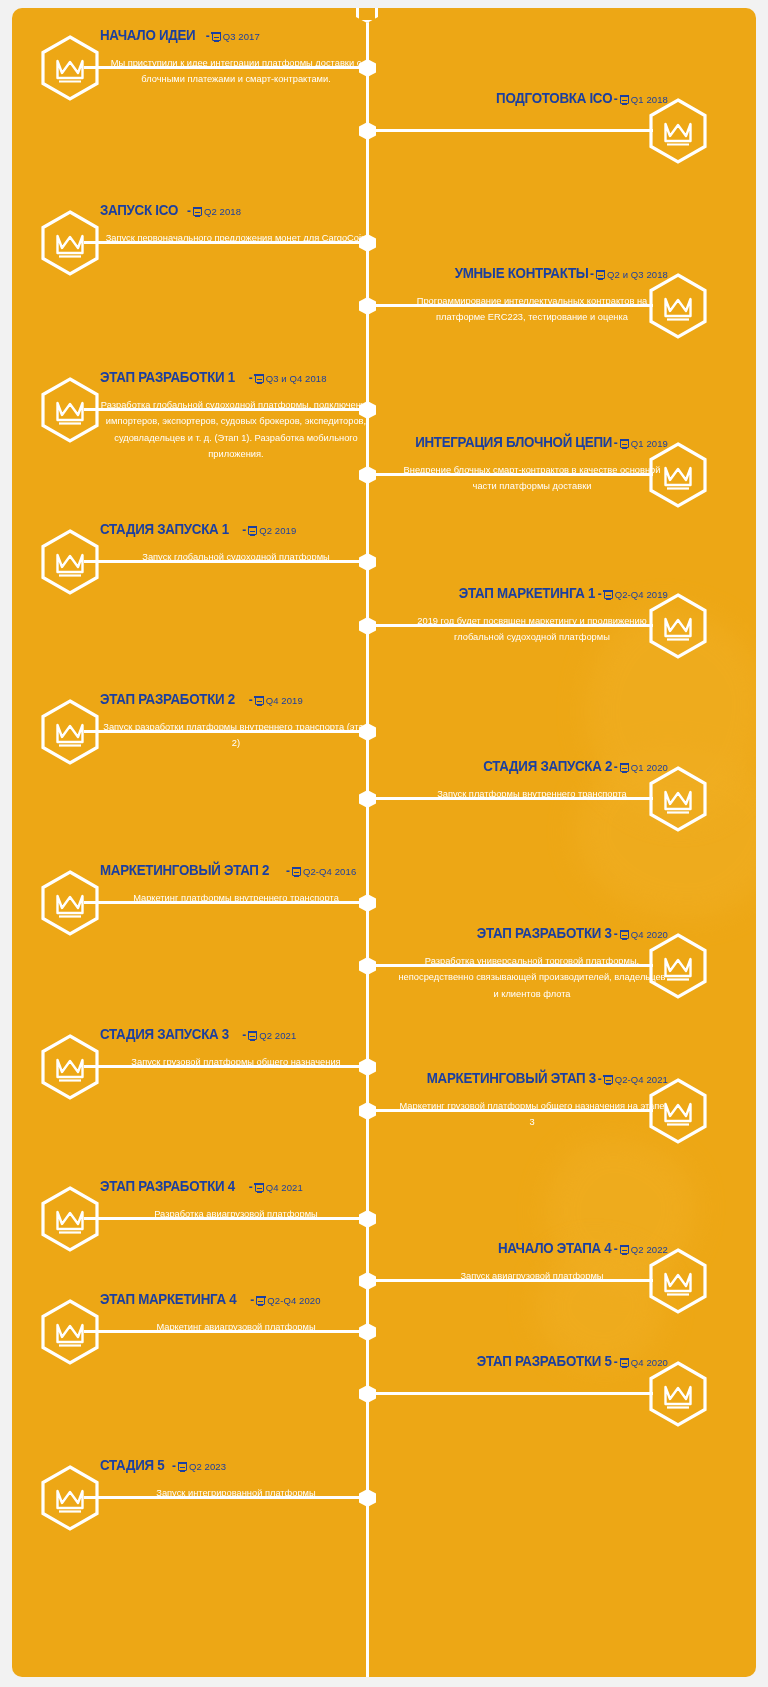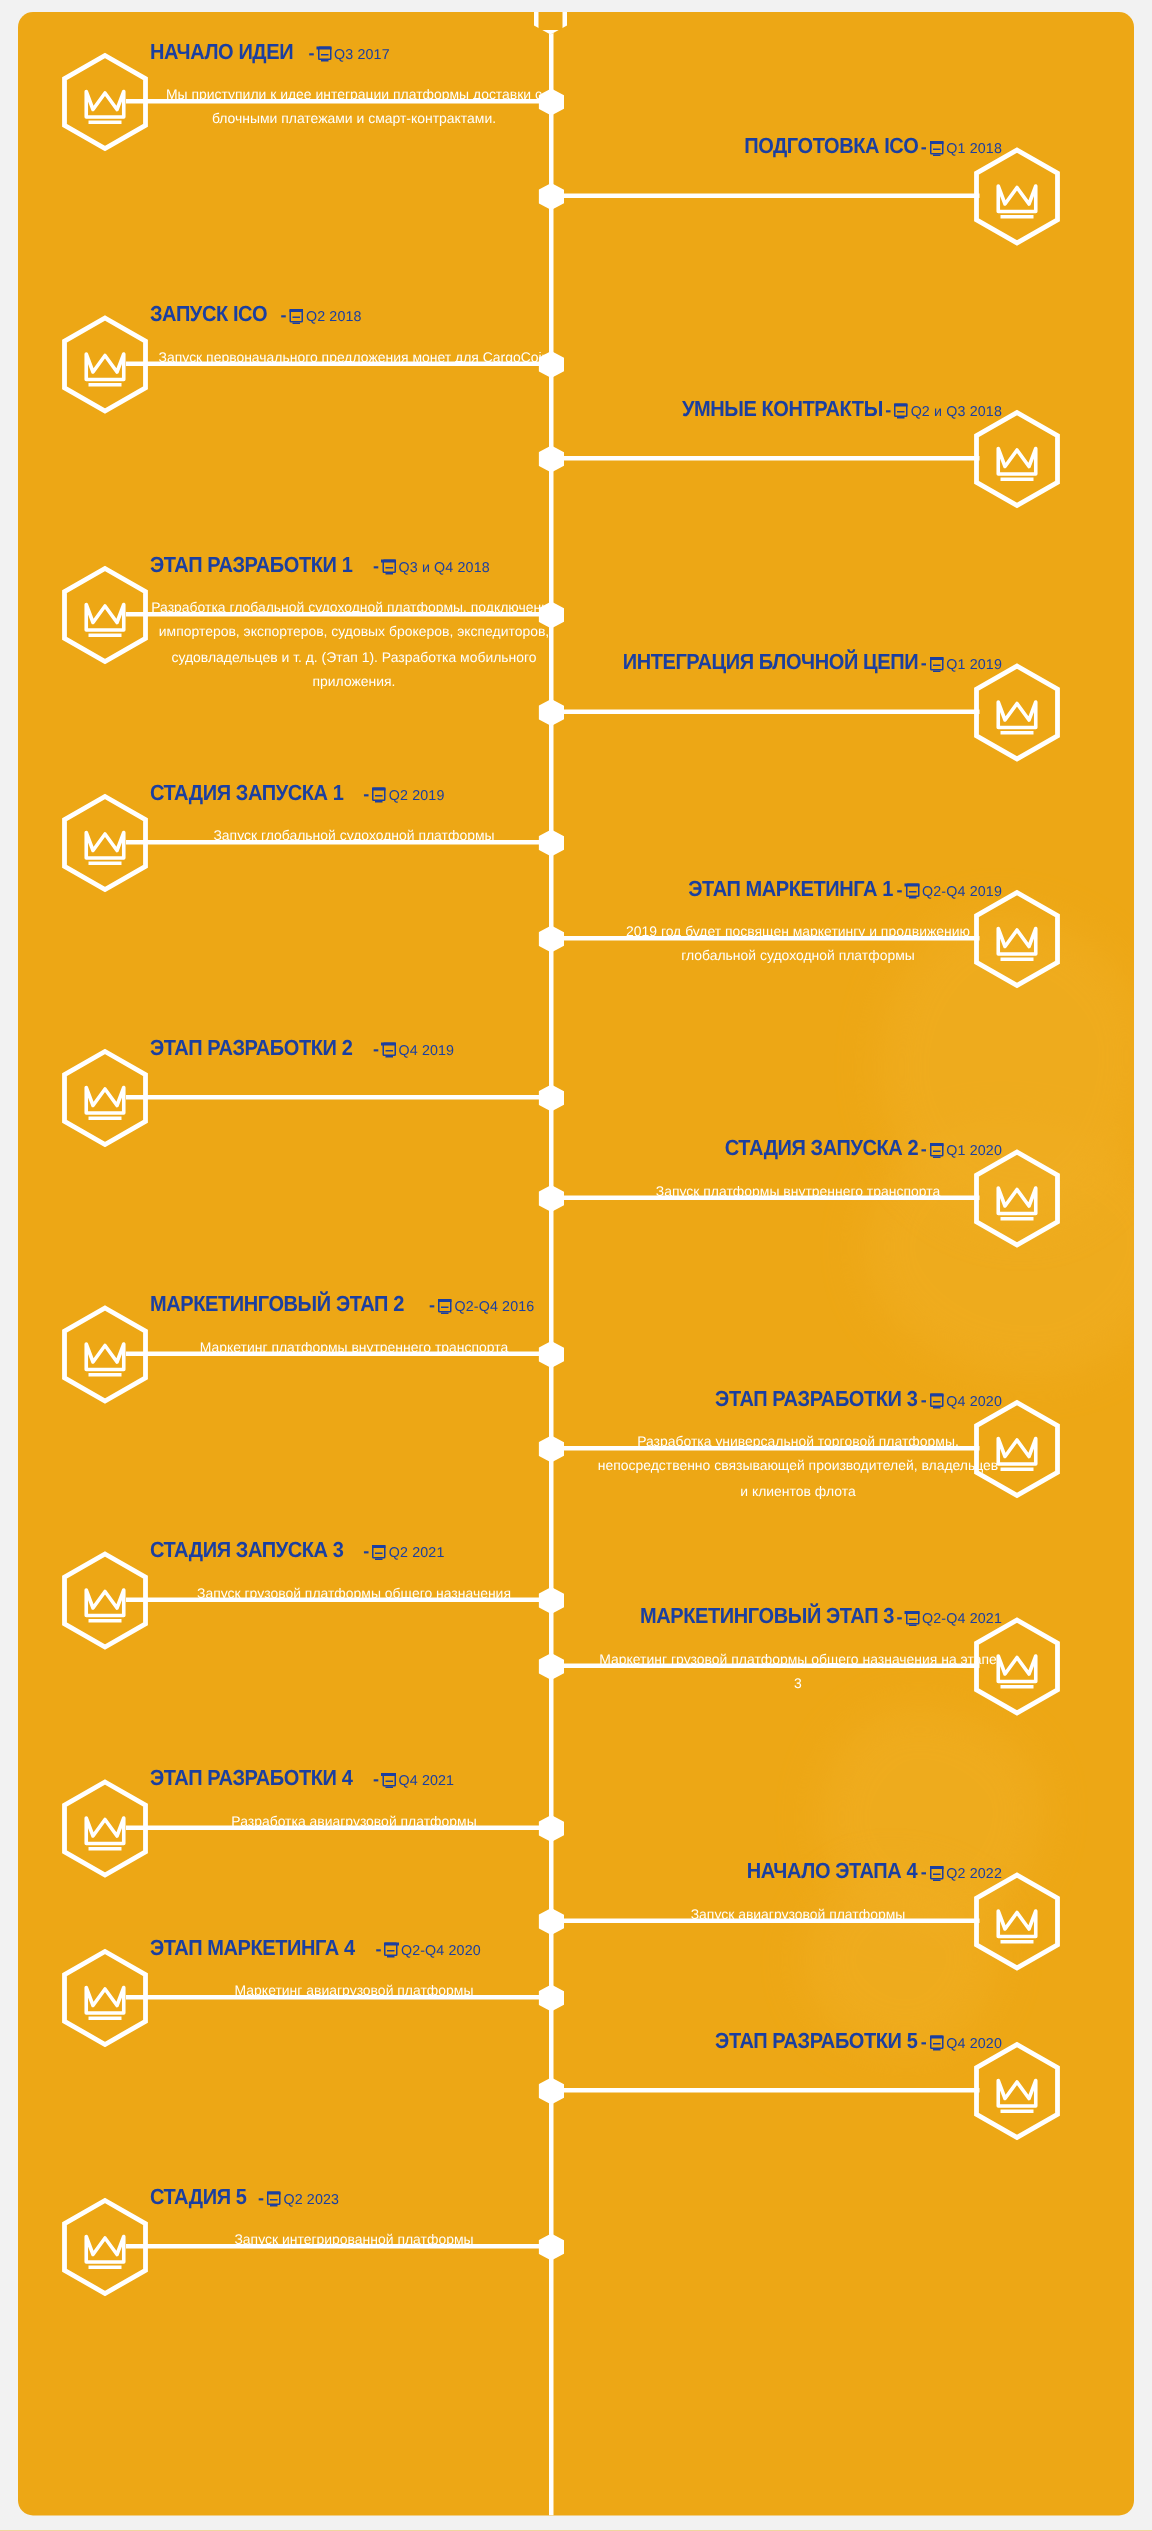--- a/index.html
+++ b/index.html
@@ -251,20 +251,21 @@
       <svg viewBox="0 0 60 66" aria-hidden="true">
         <polygon points="30,2 57,17.5 57,48.5 30,64 3,48.5 3,17.5" fill="none" stroke="#ffffff" stroke-width="3.2"></polygon>
         <path d="M17.5 26 L22 38 L30 27 L38 38 L42.5 26 L42.5 43 L17.5 43 Z" fill="none" stroke="#ffffff" stroke-width="2.4" stroke-linejoin="round"></path>
         <line x1="19" y1="46.5" x2="41" y2="46.5" stroke="#ffffff" stroke-width="2.2"></line>
       </svg>
     </div>
     <div class="content">
       <div class="title-row">
         <span class="title">УМНЫЕ КОНТРАКТЫ</span><span class="dash">-</span><span class="cal"></span><span class="date">Q2 и Q3 2018</span>
       </div>
+      <p class="desc">Программирование интеллектуальных контрактов на платформе ERC223, тестирование и оценка</p>
     </div>
   </div>
         <div class="item left" style="top: 401px;">
     <div class="connector"></div>
     <div class="node"></div>
     <div class="hex">
       <svg viewBox="0 0 60 66" aria-hidden="true">
         <polygon points="30,2 57,17.5 57,48.5 30,64 3,48.5 3,17.5" fill="none" stroke="#ffffff" stroke-width="3.2"></polygon>
         <path d="M17.5 26 L22 38 L30 27 L38 38 L42.5 26 L42.5 43 L17.5 43 Z" fill="none" stroke="#ffffff" stroke-width="2.4" stroke-linejoin="round"></path>
         <line x1="19" y1="46.5" x2="41" y2="46.5" stroke="#ffffff" stroke-width="2.2"></line>
@@ -284,20 +285,21 @@
       <svg viewBox="0 0 60 66" aria-hidden="true">
         <polygon points="30,2 57,17.5 57,48.5 30,64 3,48.5 3,17.5" fill="none" stroke="#ffffff" stroke-width="3.2"></polygon>
         <path d="M17.5 26 L22 38 L30 27 L38 38 L42.5 26 L42.5 43 L17.5 43 Z" fill="none" stroke="#ffffff" stroke-width="2.4" stroke-linejoin="round"></path>
         <line x1="19" y1="46.5" x2="41" y2="46.5" stroke="#ffffff" stroke-width="2.2"></line>
       </svg>
     </div>
     <div class="content">
       <div class="title-row">
         <span class="title">ИНТЕГРАЦИЯ БЛОЧНОЙ ЦЕПИ</span><span class="dash">-</span><span class="cal"></span><span class="date">Q1 2019</span>
       </div>
+      <p class="desc">Внедрение блочных смарт-контрактов в качестве основной части платформы доставки</p>
     </div>
   </div>
         <div class="item left" style="top: 553px;">
     <div class="connector"></div>
     <div class="node"></div>
     <div class="hex">
       <svg viewBox="0 0 60 66" aria-hidden="true">
         <polygon points="30,2 57,17.5 57,48.5 30,64 3,48.5 3,17.5" fill="none" stroke="#ffffff" stroke-width="3.2"></polygon>
         <path d="M17.5 26 L22 38 L30 27 L38 38 L42.5 26 L42.5 43 L17.5 43 Z" fill="none" stroke="#ffffff" stroke-width="2.4" stroke-linejoin="round"></path>
         <line x1="19" y1="46.5" x2="41" y2="46.5" stroke="#ffffff" stroke-width="2.2"></line>
@@ -334,20 +336,21 @@
       <svg viewBox="0 0 60 66" aria-hidden="true">
         <polygon points="30,2 57,17.5 57,48.5 30,64 3,48.5 3,17.5" fill="none" stroke="#ffffff" stroke-width="3.2"></polygon>
         <path d="M17.5 26 L22 38 L30 27 L38 38 L42.5 26 L42.5 43 L17.5 43 Z" fill="none" stroke="#ffffff" stroke-width="2.4" stroke-linejoin="round"></path>
         <line x1="19" y1="46.5" x2="41" y2="46.5" stroke="#ffffff" stroke-width="2.2"></line>
       </svg>
     </div>
     <div class="content">
       <div class="title-row">
         <span class="title">ЭТАП РАЗРАБОТКИ 2</span><span class="dash">-</span><span class="cal"></span><span class="date">Q4 2019</span>
       </div>
+      <p class="desc">Запуск разработки платформы внутреннего транспорта (этап 2)</p>
     </div>
   </div>
         <div class="item right" style="top: 790px;">
     <div class="connector"></div>
     <div class="node"></div>
     <div class="hex">
       <svg viewBox="0 0 60 66" aria-hidden="true">
         <polygon points="30,2 57,17.5 57,48.5 30,64 3,48.5 3,17.5" fill="none" stroke="#ffffff" stroke-width="3.2"></polygon>
         <path d="M17.5 26 L22 38 L30 27 L38 38 L42.5 26 L42.5 43 L17.5 43 Z" fill="none" stroke="#ffffff" stroke-width="2.4" stroke-linejoin="round"></path>
         <line x1="19" y1="46.5" x2="41" y2="46.5" stroke="#ffffff" stroke-width="2.2"></line>

